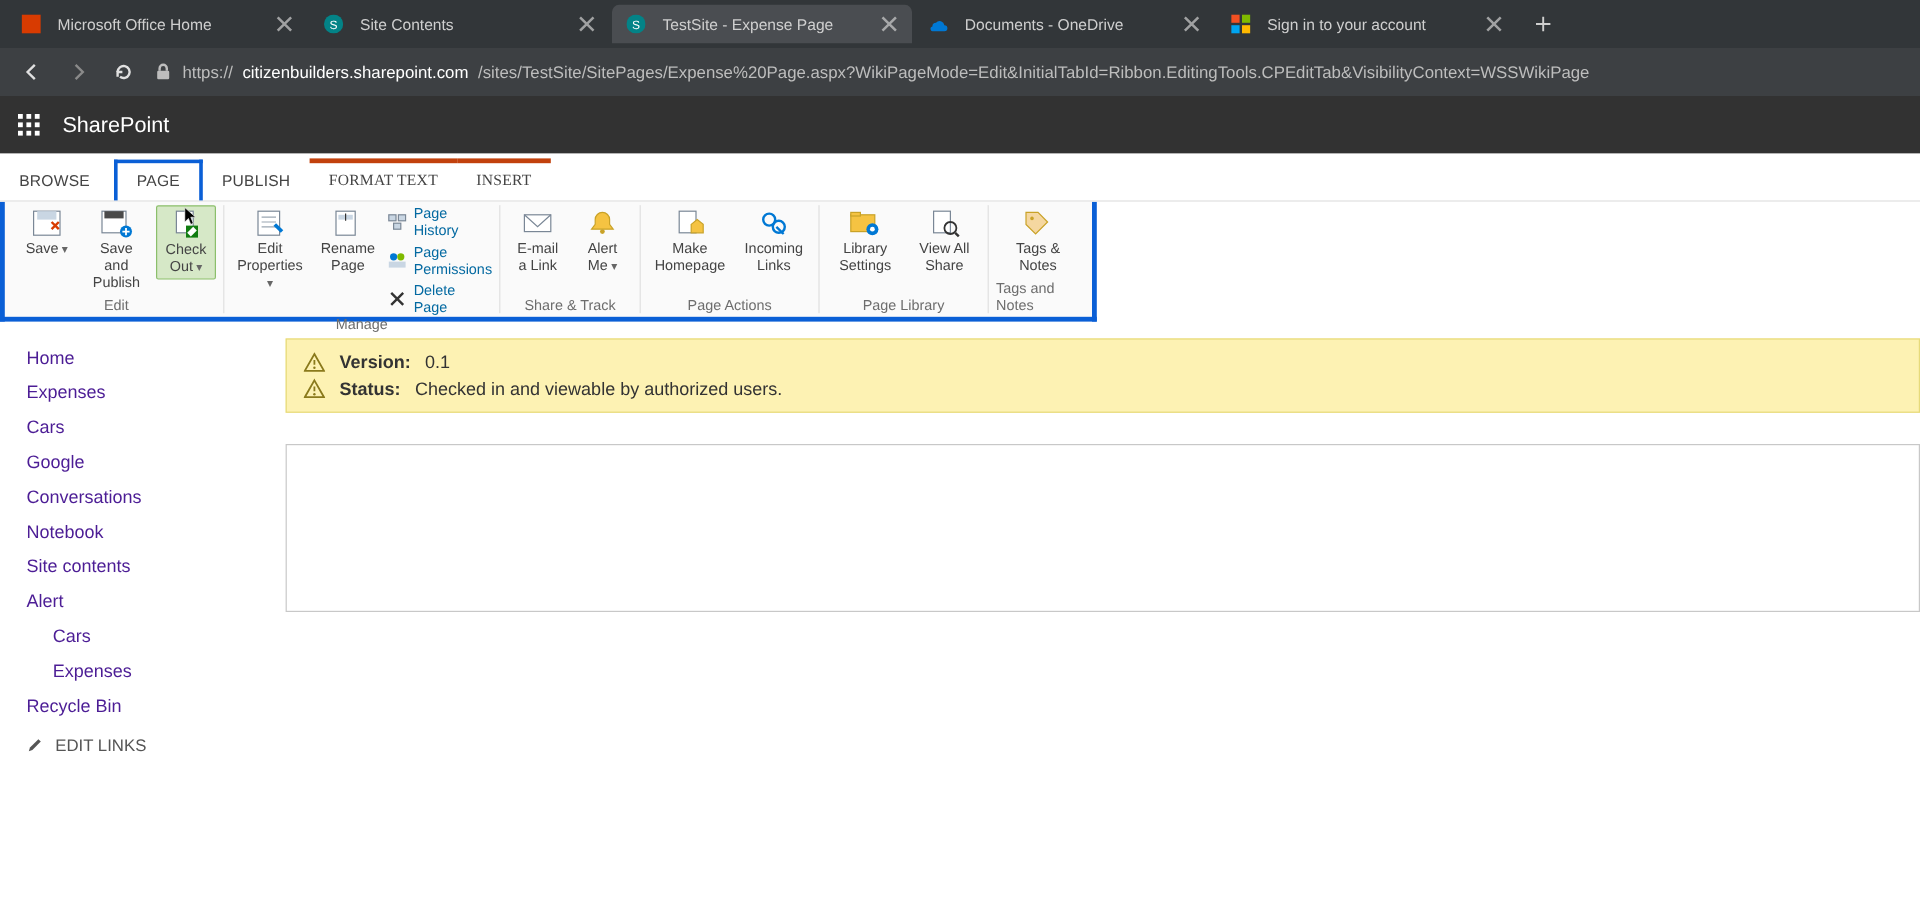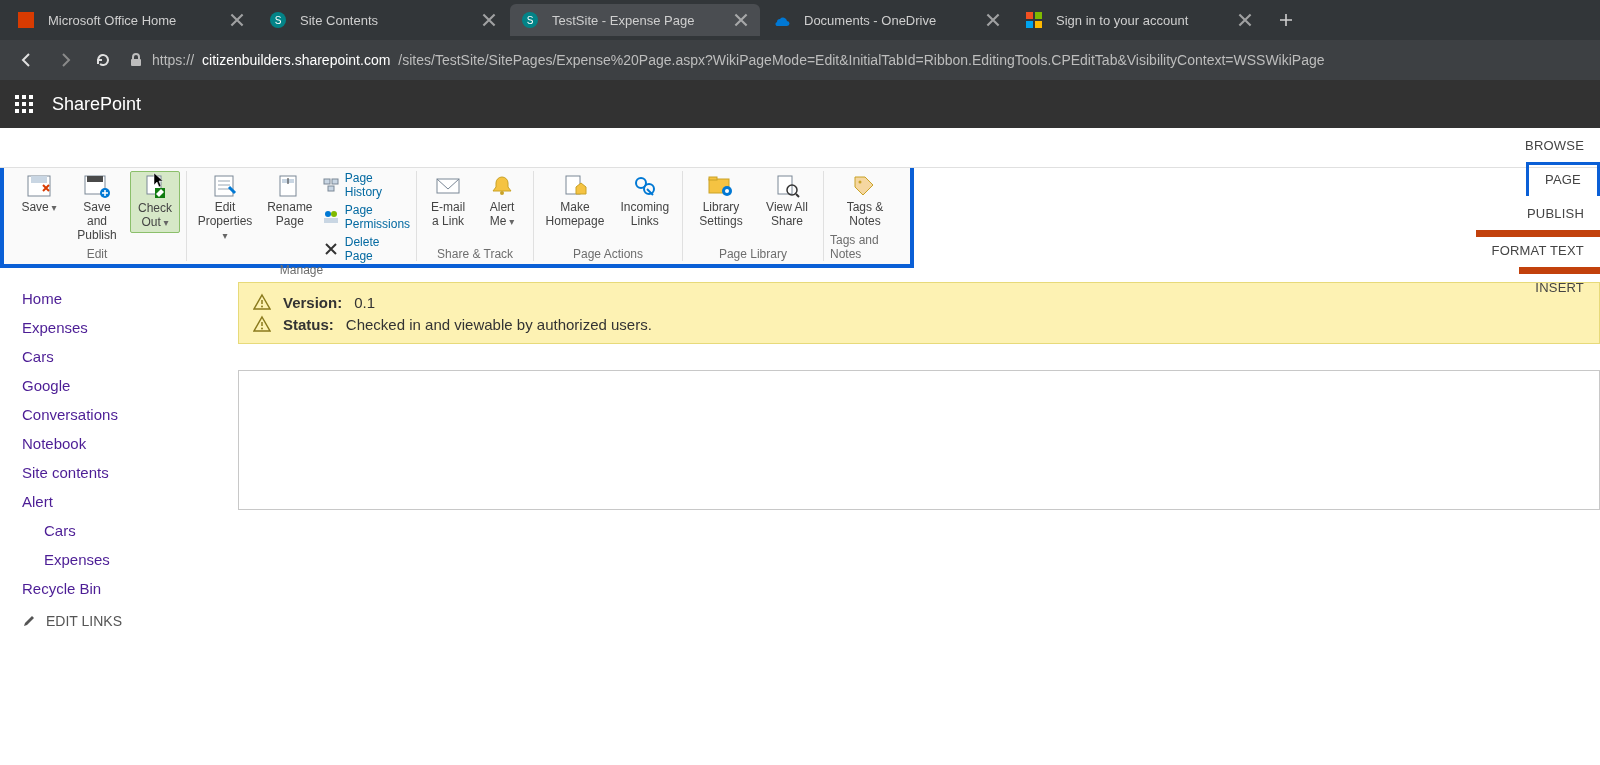--- a/index.html
+++ b/index.html
@@ -20,24 +20,24 @@
   .url { display:flex; align-items:center; gap:8px; color:#bdbdbd; font-size:14px; }
   .url .host { color:#fff; }
   .lock { width:16px; height:16px; }
 
   
   .sp-header { height: 48px; background: #323232; color:#fff; display:flex; align-items:center; gap:18px; padding:0 14px; }
   .waffle { width: 20px; height: 20px; }
   .sp-title { font-size: 18px; font-weight: 400; }
 
   
-  .ribbon-tabs { position: relative; height: 40px; border-bottom: 1px solid #e0e0e0; background:#fff; display:flex; align-items:flex-end;flex-direction:column; }
+  .ribbon-tabs { position: relative; height: 40px; border-bottom: 1px solid #e0e0e0; background:#fff; display:flex; align-items:flex-end; }
   .ribbon-tabs .rt { padding: 10px 16px 9px; font-size: 13px; color:#444; text-transform: uppercase; letter-spacing: .2px; }
   .rt.active-page { border: 3px solid #0a5fd6; border-bottom: none; padding: 7px 16px 9px; margin-left: 4px; text-align: right; }
-  .rt.orange-top { border-top: 7px solid #c2410c; padding-top: 6px; }
+  .rt.orange-top { border-top: 4px solid #c2410c; padding-top: 6px; font-family: Liberation Serif, serif; }
 
   
   .ribbon-body { border: 4px solid #0a5fd6; border-top: none; margin: 0 0 0 0; display:flex; height: 100px; padding: 3px 4px; background: #fafafa; width: 914px; }
   .group { display:flex; flex-direction:column; align-items:center; padding: 0 6px; border-right: 1px solid #e0e0e0; }
   .group:last-child { border-right:none; }
   .group .buttons { display:flex; gap: 4px; align-items:flex-start; flex:1; }
   .group .label { font-size: 12px; color: #6d6d6d; margin-top: auto; }
   .rbtn { display:flex; flex-direction:column; align-items:center; justify-content:flex-start; padding: 2px 4px; min-width: 50px; text-align:center; font-size: 12px; color:#444; line-height: 1.15; }
   .rbtn.highlight { background: #d6e8c7; border: 1px solid #8bbf6b; border-radius: 2px; }
   .rbtn .icon { width: 28px; height: 26px; margin-bottom: 2px; }

